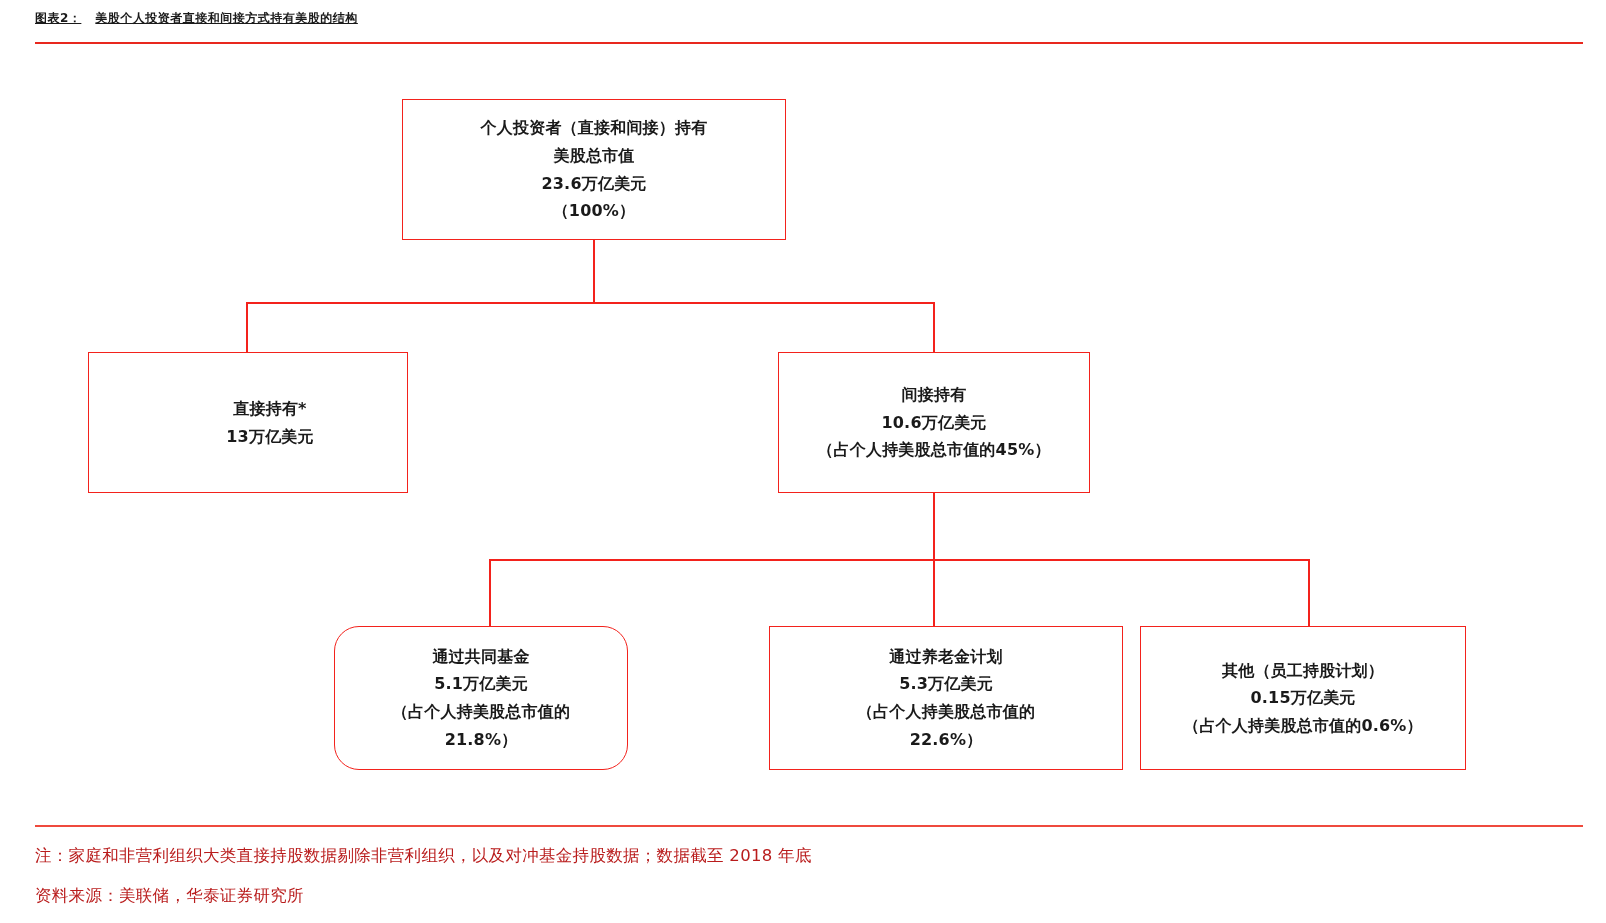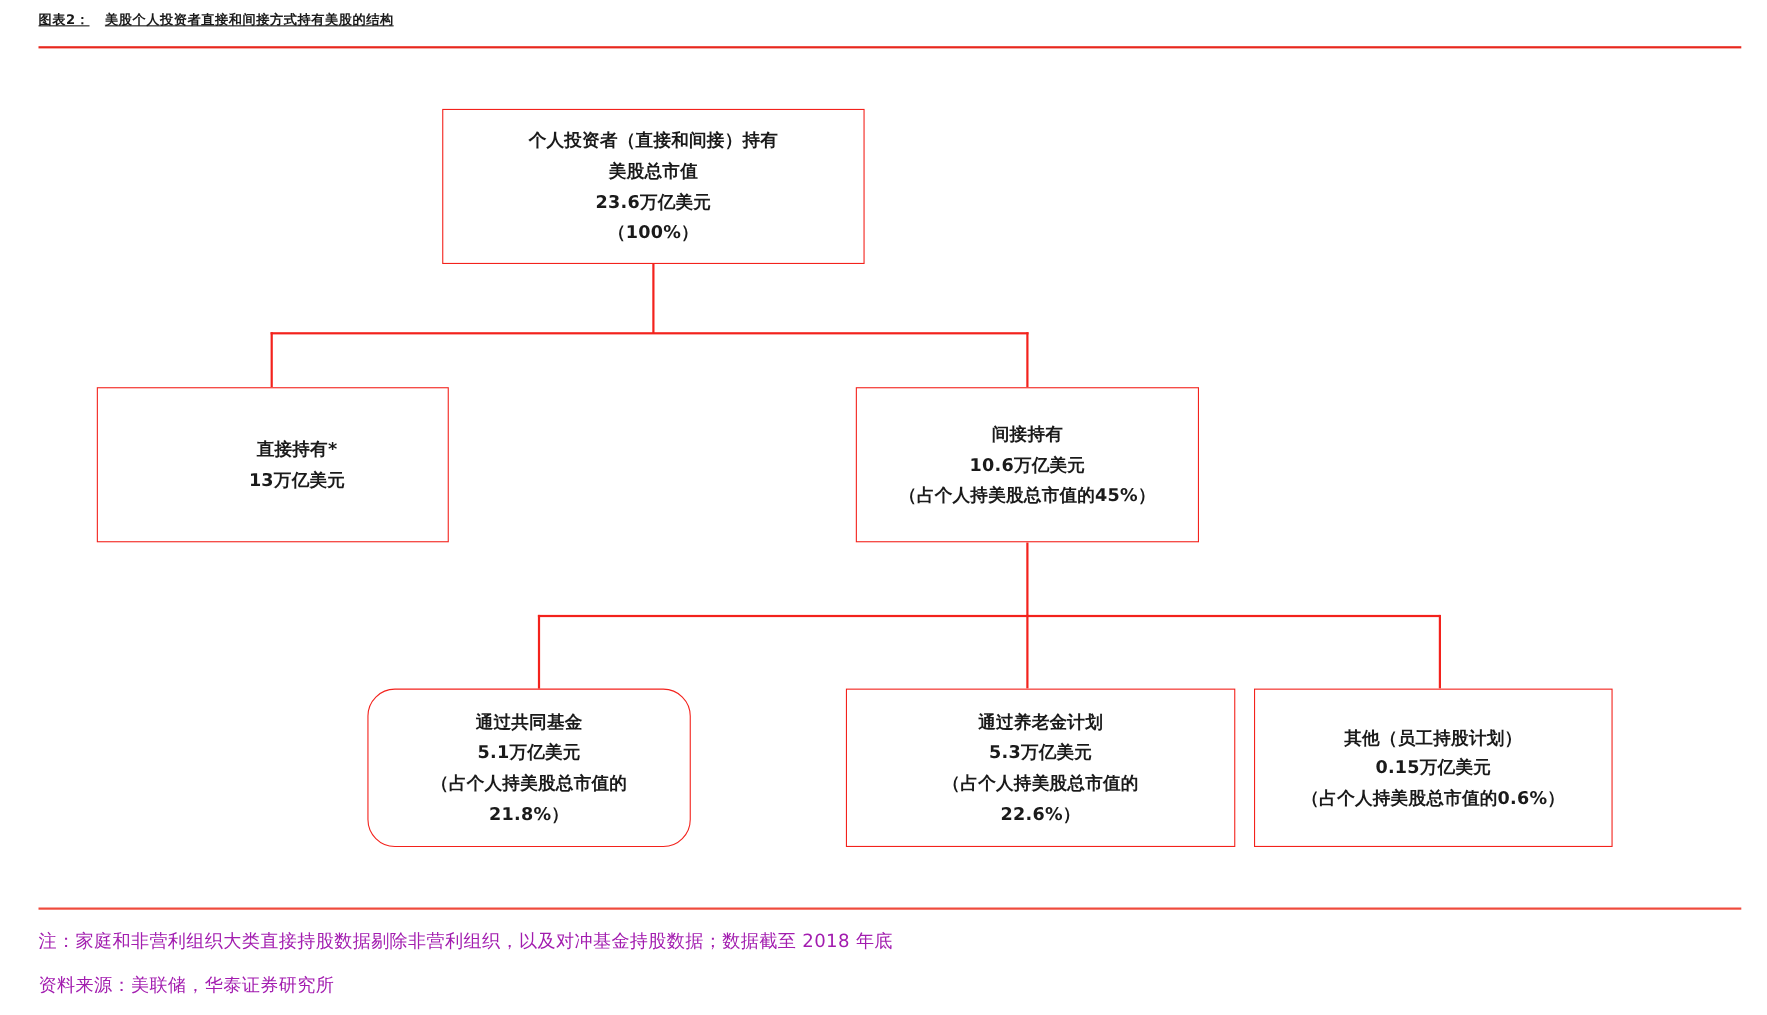--- a/index.html
+++ b/index.html
@@ -51,21 +51,21 @@
     left: 35px;
     top: 825px;
     width: 1548px;
     height: 2px;
     background: #ef4a3d;
   }
   .note-line {
     position: absolute;
     left: 35px;
     font-size: 16.5px;
-    color: #a21caf;
+    color: #b91c1c;
     letter-spacing: 0.3px;
     white-space: nowrap;
   }
   .note-1 { top: 845px; }
   .note-2 { top: 885px; }
 
   
   .node {
     position: absolute;
     box-sizing: border-box;

